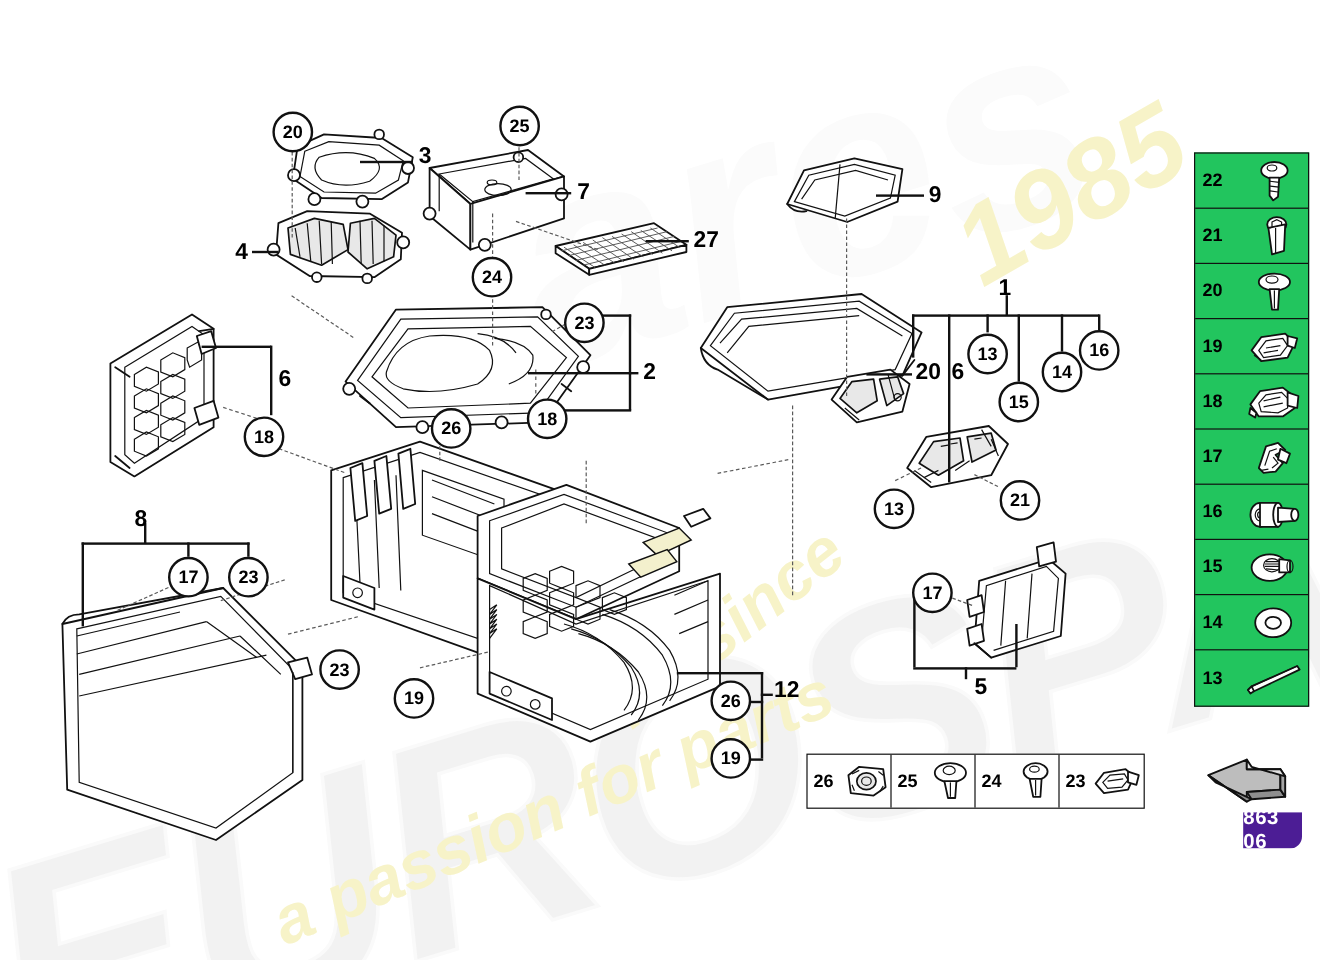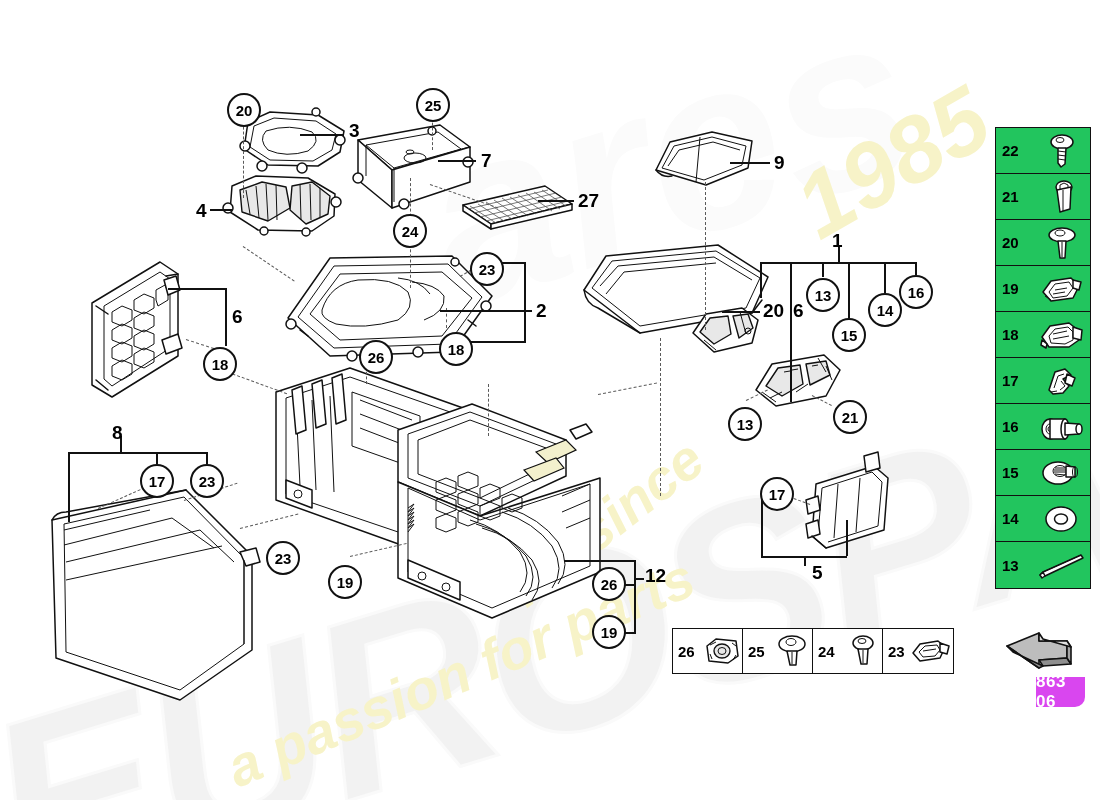--- a/index.html
+++ b/index.html
@@ -61,21 +61,21 @@
   #botstrip .bcell{width:70px;display:flex;align-items:center;border-right:1.6px solid #111;box-sizing:border-box;}
   #botstrip .bcell:last-child{border-right:none;}
   #botstrip .bnum{width:26px;padding-left:5px;font-weight:bold;font-size:15px;}
   #botstrip .bico{flex:1;display:flex;align-items:center;justify-content:center;}
 
   
   #badge{position:absolute;left:988px;top:624px;width:96px;height:82px;border-radius:11px;
          background:#fff;border:1.5px solid #fff;overflow:hidden;z-index:50;
          box-shadow:0 0 0 1px #ffffff;}
   #badge .bimg{height:52px;display:flex;align-items:center;justify-content:center;background:#fff;}
-  #badge .bcode{height:30px;background:#d946ef;color:#fff;display:flex;align-items:center;
+  #badge .bcode{height:30px;background:#4c1d95;color:#fff;display:flex;align-items:center;
                 justify-content:center;font-weight:bold;font-size:17px;letter-spacing:.5px;margin-left:47px;}
 
   svg{display:block;overflow:visible;}
   .pt{fill:none;stroke:#111;stroke-width:1.5;stroke-linejoin:round;stroke-linecap:round;}
   .ptf{fill:#fff;stroke:#111;stroke-width:1.5;stroke-linejoin:round;}
   .ptg{fill:#e8e8e8;stroke:#111;stroke-width:1.4;stroke-linejoin:round;}
   .ptl{fill:none;stroke:#111;stroke-width:1;}
   .ptt{fill:none;stroke:#555;stroke-width:0.8;}
   .yellowish{fill:#f3f0cd;stroke:#111;stroke-width:1.2;}
 </style>

